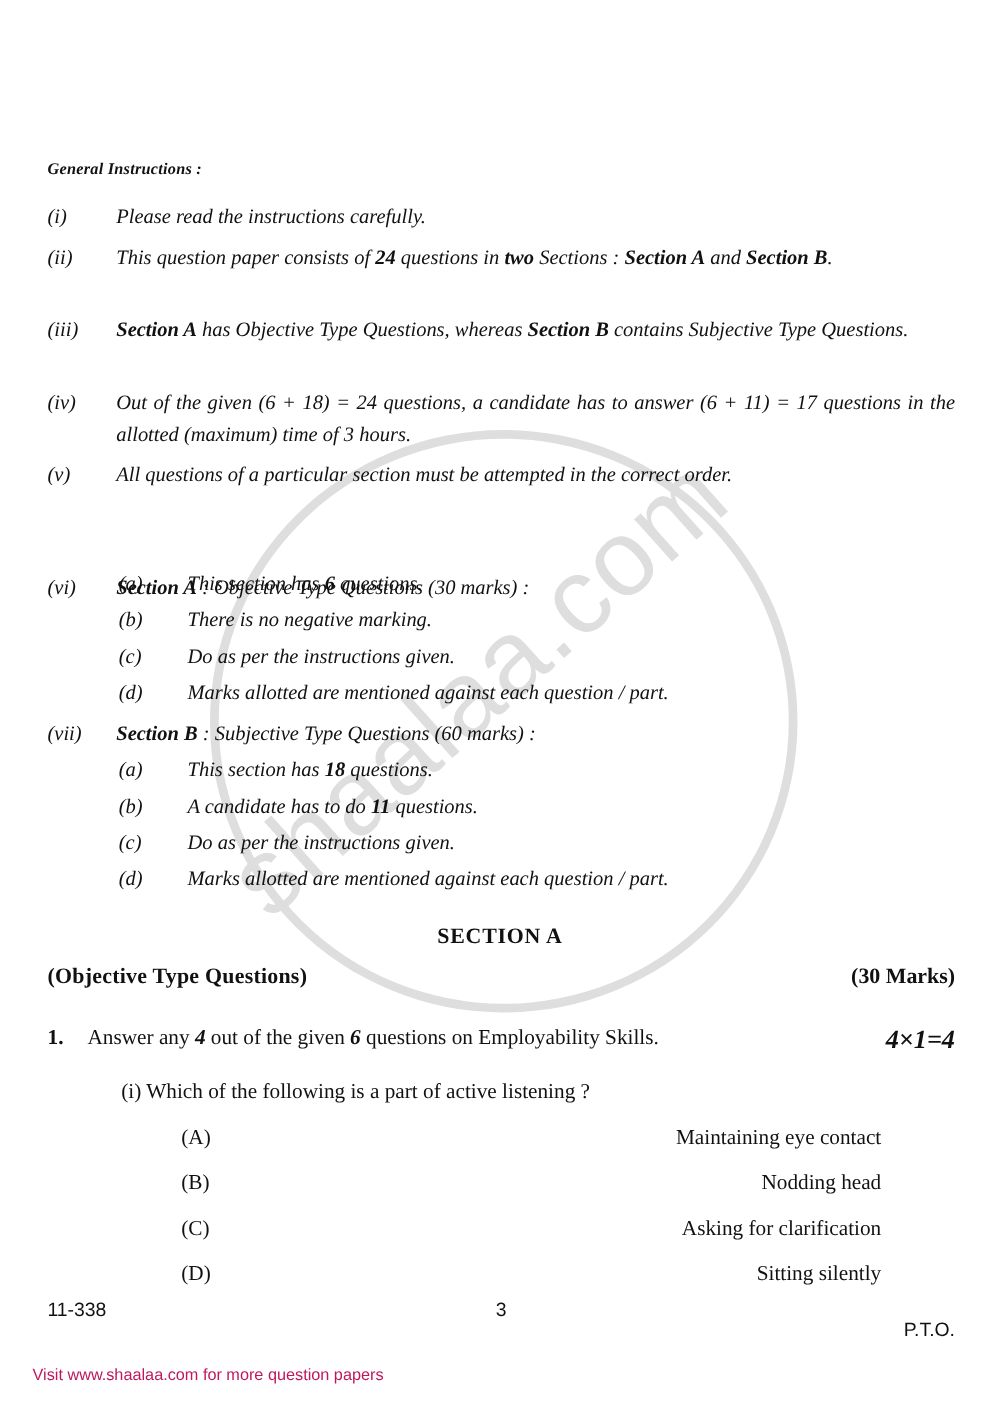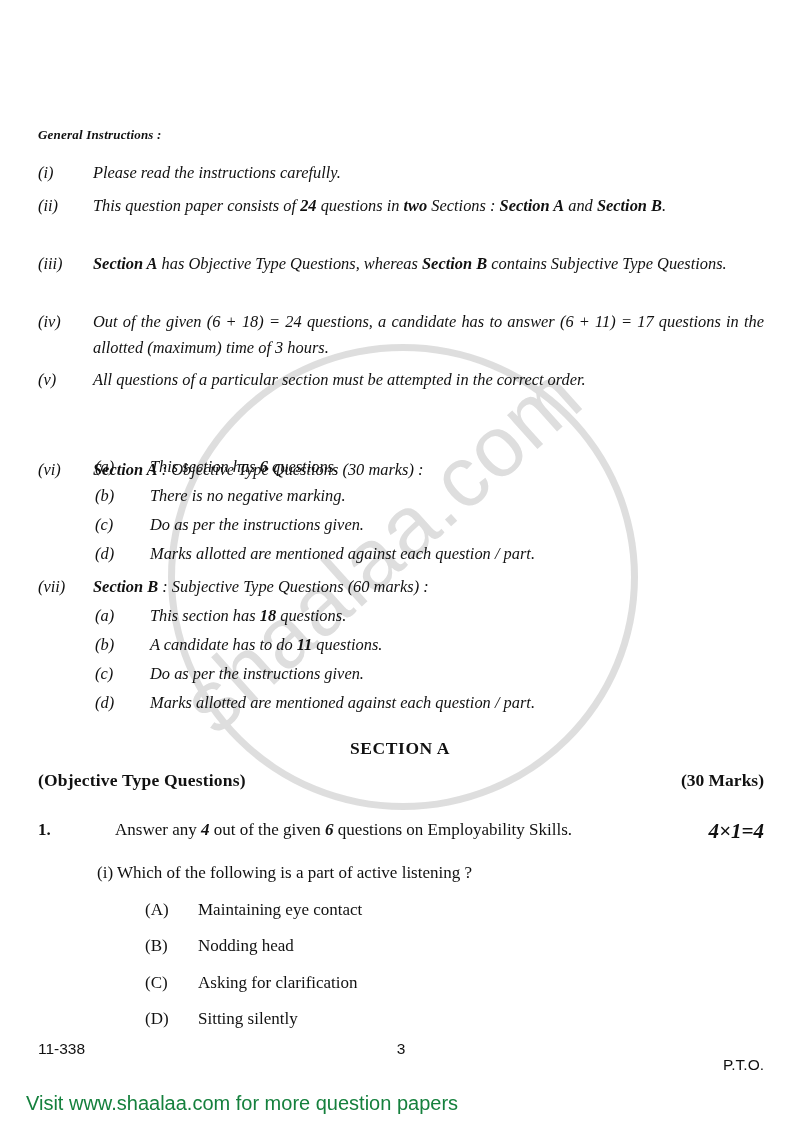--- a/index.html
+++ b/index.html
@@ -155,21 +155,21 @@
     line-height: 24px;
   }
   .q-row .qnum {
     position: absolute;
     left: 0;
     top: 0;
     font-weight: bold;
     font-size: 17px;
   }
   .q-row .qtext {
-    margin-left: 77px;
+    margin-left: 32px;
     margin-right: 110px;
   }
   .q-row .qmarks {
     position: absolute;
     right: 0;
     top: 1px;
     font-style: italic;
     font-weight: bold;
     font-size: 21px;
   }
@@ -194,21 +194,21 @@
     left: 145px;
     width: 560px;
     font-size: 17px;
   }
   .opt .marker {
     position: absolute;
     left: 0;
     top: 0;
     width: 53px;
   }
-  .opt .body { margin-left: 53px; }
+  .opt .body { margin-left: 75px; text-align: right; }
 
   
   .footer {
     position: absolute;
     left: 38px;
     top: 1040px;
     width: 726px;
     font-family: "Liberation Sans", "DejaVu Sans", sans-serif;
     font-size: 15.5px;
     color: #111;
@@ -221,22 +221,22 @@
     width: 726px;
     text-align: center;
   }
   .footer .pto { position: absolute; right: 0; top: 16px; }
 
   .site-note {
     position: absolute;
     left: 26px;
     top: 1092px;
     font-family: "Liberation Sans", "DejaVu Sans", sans-serif;
-    font-size: 20px;
-    color: #15803d;
+    font-size: 13px;
+    color: #be185d;
   }
 </style>
 </head>
 <body>
 
 <div class="page">
 
   <div class="watermark">
     <div class="watermark-ring"></div>
     <svg class="watermark-text" viewBox="0 0 470 466">

